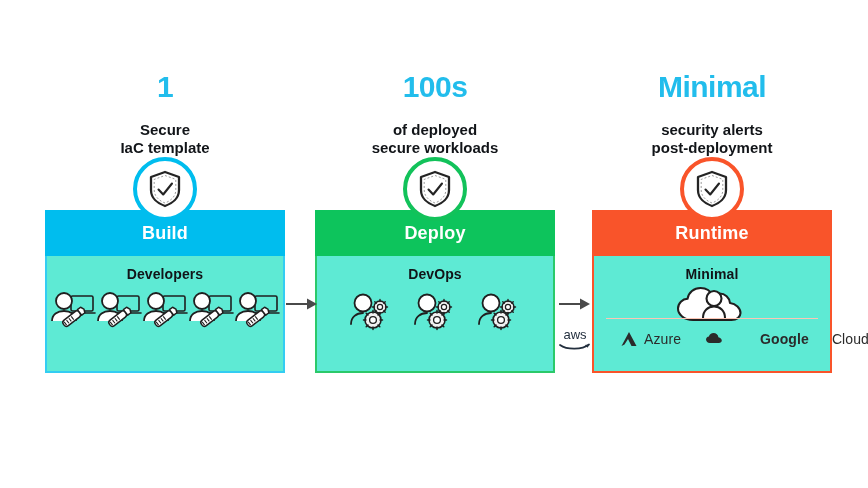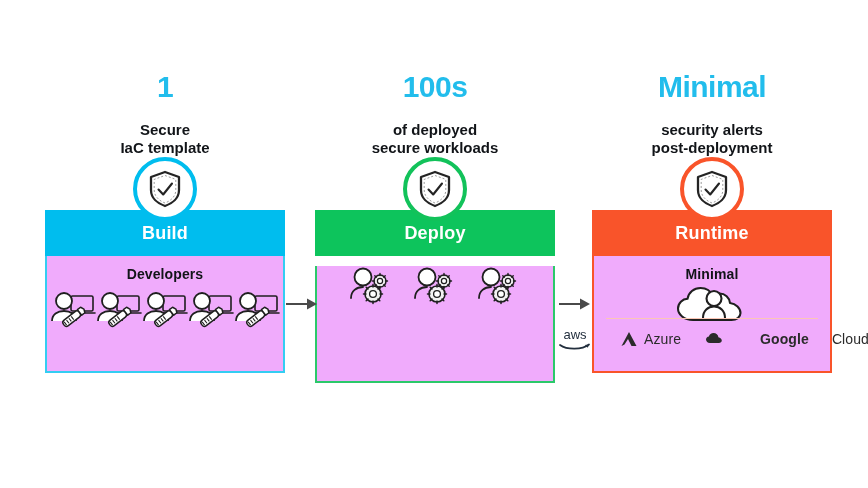--- a/index.html
+++ b/index.html
@@ -95,21 +95,21 @@
     align-items: center;
     justify-content: center;
     color: #ffffff;
     font-size: 18px;
     font-weight: bold;
     letter-spacing: 0.2px;
     box-sizing: border-box;
   }
   .panel-body {
     height: 117px;
-    background: #f0abfc;
+    background: #5eead4;
     box-sizing: border-box;
     position: relative;
   }
   #panel-build   .panel-header { background: #00bdee; }
   #panel-deploy  .panel-header { background: #0dc45c; }
   #panel-runtime .panel-header { background: #f9542a; }
 
   #panel-build   .panel-body { border: 2px solid #33cdf2; border-top: none; }
   #panel-deploy  .panel-body { border: 2px solid #2bc96a; border-top: none; }
   #panel-runtime .panel-body { border: 2px solid #f9542a; border-top: none; }
@@ -280,20 +280,21 @@
       <svg width="34" height="38" viewBox="0 0 34 38">
         <path d="M17 2 L31 7 V20 C31 28 24.5 33.5 17 36 C9.5 33.5 3 28 3 20 V7 Z" fill="none" stroke="#242424" stroke-width="2.3" stroke-linejoin="round"></path>
         <path d="M17 5.5 L27.8 9.4 V20 C27.8 26.4 22.6 30.9 17 33 C11.4 30.9 6.2 26.4 6.2 20 V9.4 Z" fill="none" stroke="#9b9b9b" stroke-width="1" stroke-dasharray="2 2"></path>
         <path d="M10.5 19.5 L15.2 24.5 L24 13.5" fill="none" stroke="#242424" stroke-width="2.1" stroke-linecap="round" stroke-linejoin="round"></path>
       </svg>
     </div>
 
     <div class="panel" id="panel-deploy">
       <div class="panel-header">Deploy</div>
       <div class="panel-body">
+        <div class="panel-subtitle">DevOps</div>
         <div class="icon-row devops">
           <svg width="46" height="40" viewBox="0 0 46 40">
             <circle cx="15" cy="11" r="8.5" fill="#ffffff" stroke="#1f1f1f" stroke-width="1.8"></circle>
             <path d="M3 32 C3 25 8.5 21 15 21" fill="none" stroke="#1f1f1f" stroke-width="1.8" stroke-linecap="round"></path>
             <g>
               <circle cx="32" cy="15" r="6" fill="#f2f2f2" stroke="#1f1f1f" stroke-width="1.5"></circle>
               <circle cx="32" cy="15" r="2.6" fill="#ffffff" stroke="#1f1f1f" stroke-width="1.2"></circle>
               <path d="M32 7.5 v2 M32 20.5 v2 M24.5 15 h2 M37.5 15 h2 M26.8 9.8 l1.4 1.4 M35.8 18.8 l1.4 1.4 M37.2 9.8 l-1.4 1.4 M28.2 18.8 l-1.4 1.4" stroke="#1f1f1f" stroke-width="1.4" stroke-linecap="round"></path>
             </g>
             <g>

